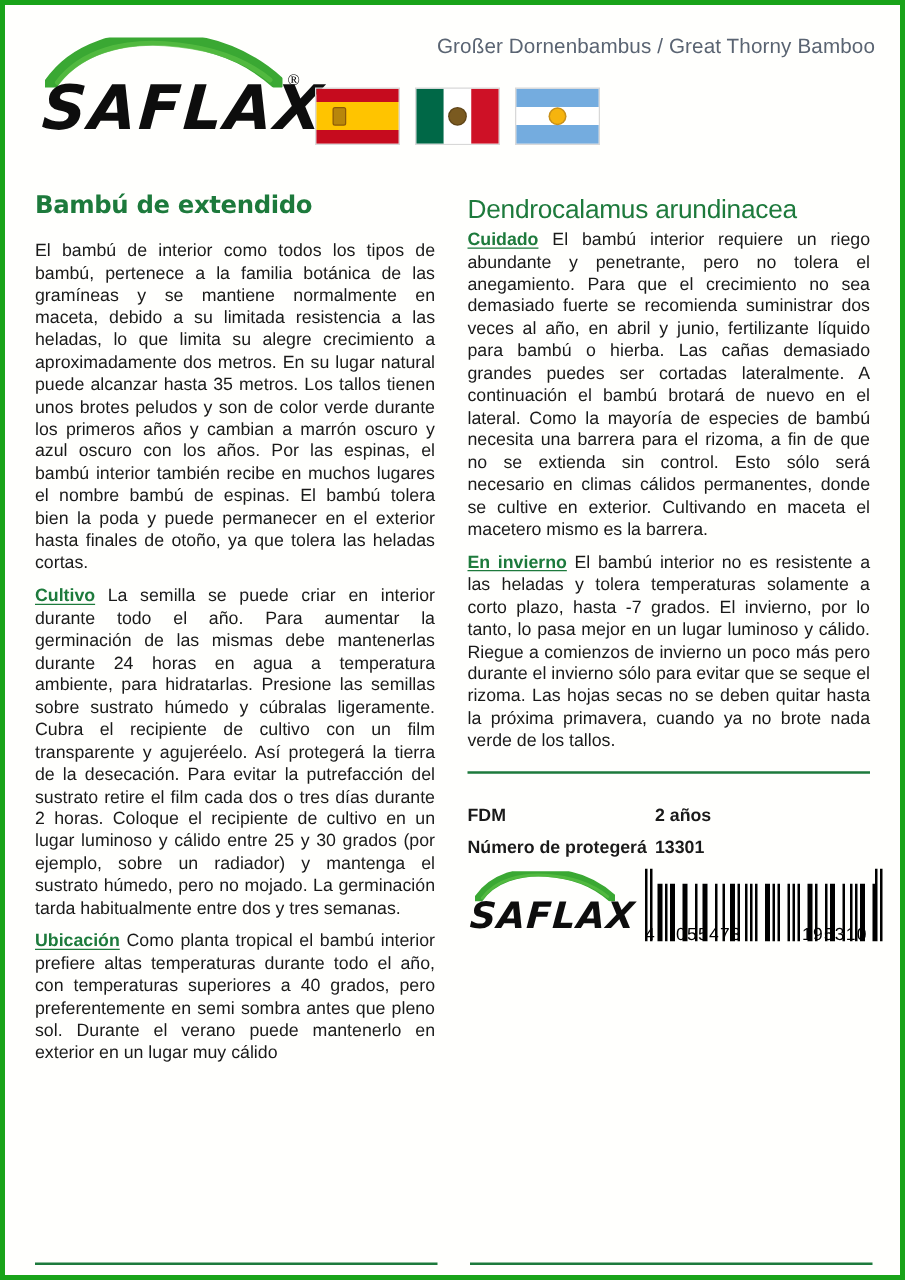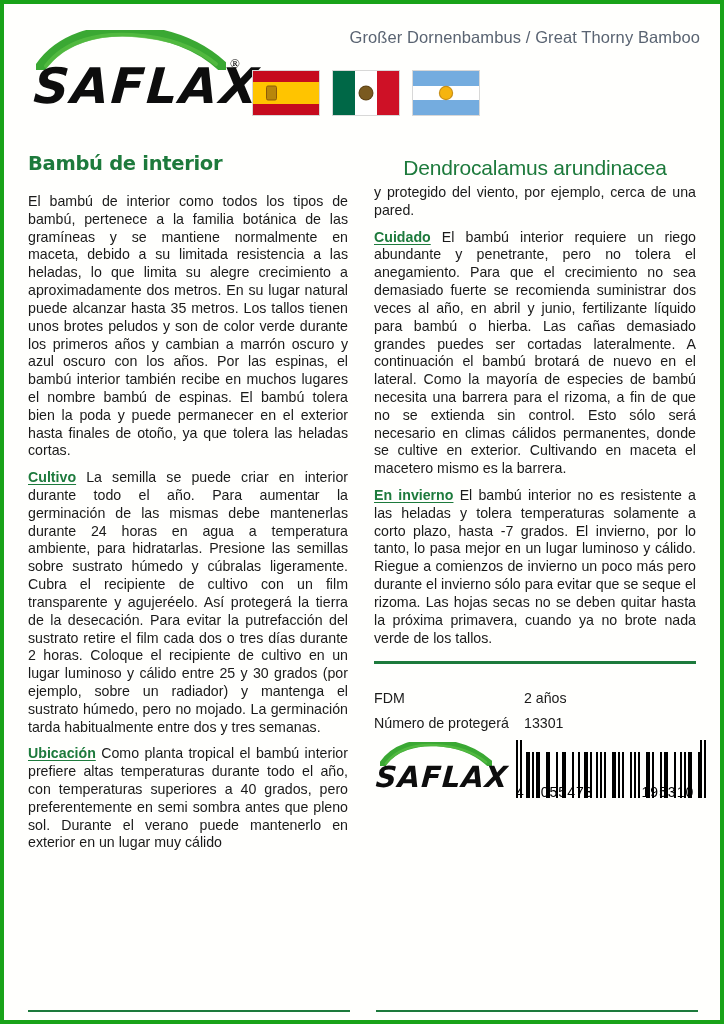--- a/index.html
+++ b/index.html
@@ -158,21 +158,21 @@
     font-weight: 700;
     font-size: 19.5px;
     color: #1d7a3c;
     letter-spacing: -0.3px;
     margin-bottom: 18px;
   }
 
   .latin-name {
     font-size: 21px;
     color: #1d7a3c;
-    text-align: center;
+    text-align: left;
     margin-bottom: 4px;
     letter-spacing: -0.2px;
   }
 
   p.body-text {
     font-size: 14.2px;
     line-height: 1.255;
     color: #1a1a1a;
     text-align: justify;
     margin-bottom: 9px;
@@ -198,20 +198,21 @@
 
   .footer-info {
     margin-top: 26px;
     font-size: 14.2px;
     color: #1a1a1a;
   }
 
   .info-row {
     display: flex;
     margin-bottom: 9px;
+    font-weight: bold;
   }
   .info-key { width: 150px; }
   .info-val { flex: 1; }
 
   .footer-bottom {
     position: relative;
     margin-top: 4px;
     display: flex;
     align-items: flex-end;
     gap: 14px;
@@ -307,35 +308,34 @@
       <div class="flag flag-ar">
         <span class="sun"></span>
       </div>
     </div>
   </div>
 
   <div class="columns">
 
     <div class="col col-left">
 
-      <div class="heading-common">Bambú de interior</div>
+      <div class="heading-common">Bambú de extendido</div>
 
       <p class="body-text">El bambú de interior como todos los tipos de bambú, pertenece a la familia botánica de las gramíneas y se mantiene normalmente en maceta, debido a su limitada resistencia a las heladas, lo que limita su alegre crecimiento a aproximadamente dos metros. En su lugar natural puede alcanzar hasta 35 metros. Los tallos tienen unos brotes peludos y son de color verde durante los primeros años y cambian a marrón oscuro y azul oscuro con los años. Por las espinas, el bambú interior también recibe en muchos lugares el nombre bambú de espinas. El bambú tolera bien la poda y puede permanecer en el exterior hasta finales de otoño, ya que tolera las heladas cortas.</p>
 
 
       <p class="body-text"><span class="sec-label">Cultivo</span><span> </span><span>La semilla se puede criar en interior durante todo el año. Para aumentar la germinación de las mismas debe mantenerlas durante 24 horas en agua a temperatura ambiente, para hidratarlas. Presione las semillas sobre sustrato húmedo y cúbralas ligeramente. Cubra el recipiente de cultivo con un film transparente y agujeréelo. Así protegerá la tierra de la desecación. Para evitar la putrefacción del sustrato retire el film cada dos o tres días durante 2 horas. Coloque el recipiente de cultivo en un lugar luminoso y cálido entre 25 y 30 grados (por ejemplo, sobre un radiador) y mantenga el sustrato húmedo, pero no mojado. La germinación tarda habitualmente entre dos y tres semanas.</span></p>
 
       <p class="body-text"><span class="sec-label">Ubicación</span><span> </span><span>Como planta tropical el bambú interior prefiere altas temperaturas durante todo el año, con temperaturas superiores a 40 grados, pero preferentemente en semi sombra antes que pleno sol. Durante el verano puede mantenerlo en exterior en un lugar muy cálido</span></p>
     </div>
 
     <div class="col col-right">
 
       <div class="latin-name">Dendrocalamus arundinacea</div>
 
-      <p class="body-text">y protegido del viento, por ejemplo, cerca de una pared.</p>
 
       <p class="body-text"><span class="sec-label">Cuidado</span><span> </span><span>El bambú interior requiere un riego abundante y penetrante, pero no tolera el anegamiento. Para que el crecimiento no sea demasiado fuerte se recomienda suministrar dos veces al año, en abril y junio, fertilizante líquido para bambú o hierba. Las cañas demasiado grandes puedes ser cortadas lateralmente. A continuación el bambú brotará de nuevo en el lateral. Como la mayoría de especies de bambú necesita una barrera para el rizoma, a fin de que no se extienda sin control. Esto sólo será necesario en climas cálidos permanentes, donde se cultive en exterior. Cultivando en maceta el macetero mismo es la barrera.</span></p>
 
       <p class="body-text"><span class="sec-label">En invierno</span><span> </span><span>El bambú interior no es resistente a las heladas y tolera temperaturas solamente a corto plazo, hasta -7 grados. El invierno, por lo tanto, lo pasa mejor en un lugar luminoso y cálido. Riegue a comienzos de invierno un poco más pero durante el invierno sólo para evitar que se seque el rizoma. Las hojas secas no se deben quitar hasta la próxima primavera, cuando ya no brote nada verde de los tallos.</span></p>
 
       <div class="rule-green"></div>
 
       <div class="footer-info">
         <div class="info-row">
           <div class="info-key">FDM</div>

